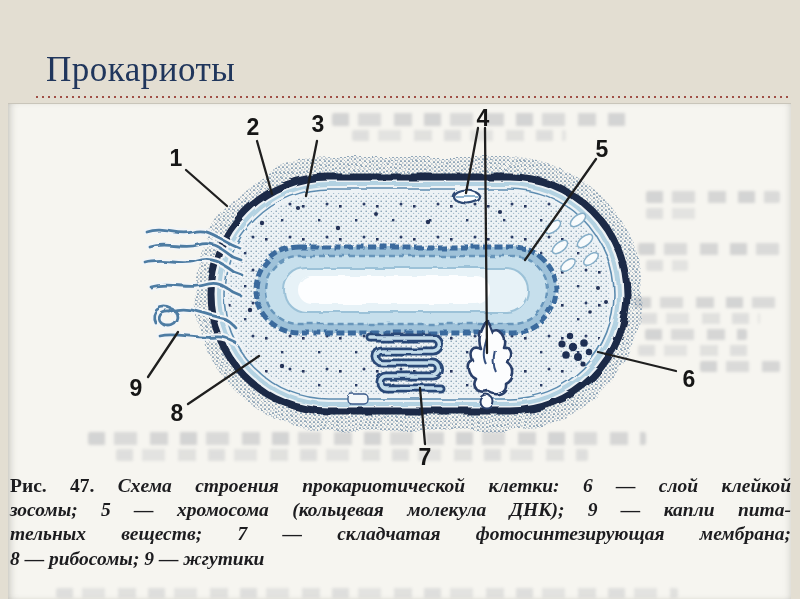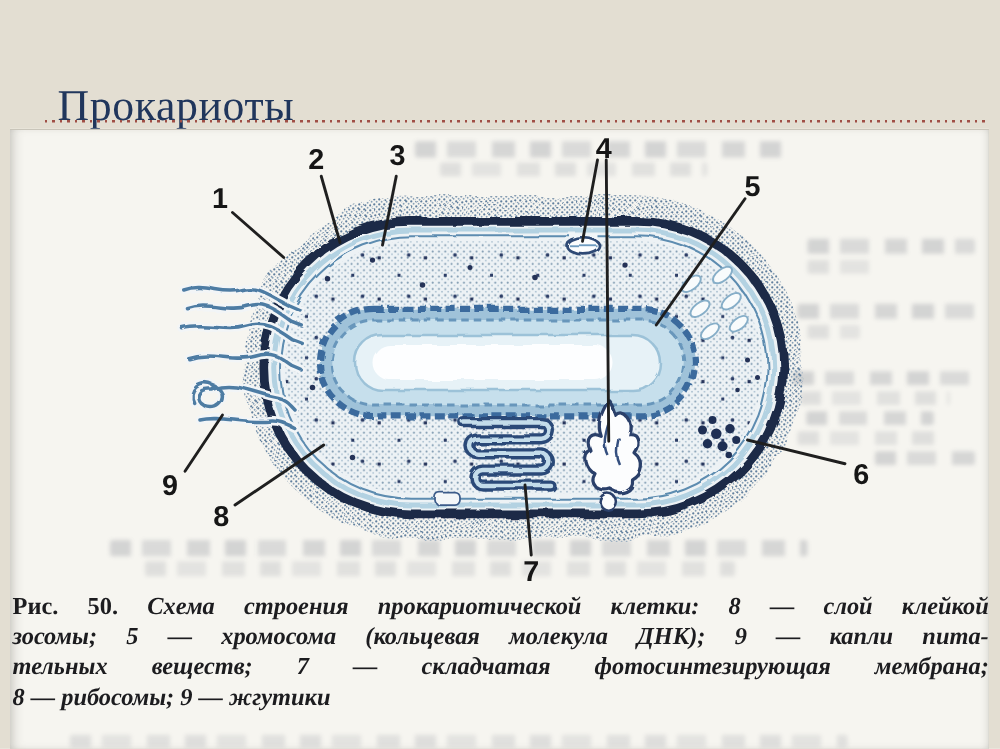--- a/index.html
+++ b/index.html
@@ -2,21 +2,21 @@
 <html><head>
 <meta charset="utf-8">
 <style>
   html,body{margin:0;padding:0;}
   body{
     width:800px;height:599px;position:relative;overflow:hidden;
     background:#e3ded2;
     font-family:"Liberation Serif",serif;
   }
   .slide-title{
-    position:absolute;left:46px;top:65px;
+    position:absolute;left:46px;top:50px;
     font-family:"Liberation Serif",serif;
     font-size:35px;font-weight:400;color:#20365c;letter-spacing:.5px;
   }
   .divider{
     position:absolute;left:36px;top:96px;width:752px;height:2px;
     background:repeating-linear-gradient(90deg,#a04f46 0 2px,rgba(0,0,0,0) 2px 6px);
   }
   .paper{
     position:absolute;left:8px;top:103px;width:783px;height:496px;
     background:#f6f5f0;
@@ -209,17 +209,17 @@
     <text class="lbl" x="483" y="126">4</text>
     <text class="lbl" x="602" y="157">5</text>
     <text class="lbl" x="689" y="387">6</text>
     <text class="lbl" x="425" y="465">7</text>
     <text class="lbl" x="177" y="421">8</text>
     <text class="lbl" x="136" y="396">9</text>
   </g>
 </svg>
 
 <div class="caption">
-  <div class="cap-line"><span class="fig-label">Рис. 50.</span> <span>Схема строения прокариотической клетки: 8 — слой клейкой</span></div>
+  <div class="cap-line"><span class="fig-label">Рис. 47.</span> <span>Схема строения прокариотической клетки: 6 — слой клейкой</span></div>
   <div class="cap-line">зосомы; 5 — хромосома (кольцевая молекула ДНК); 9 — капли пита-</div>
   <div class="cap-line">тельных веществ; 7 — складчатая фотосинтезирующая мембрана;</div>
   <div class="cap-line last">8 — рибосомы; 9 — жгутики</div>
 </div>
 
 </body></html>

